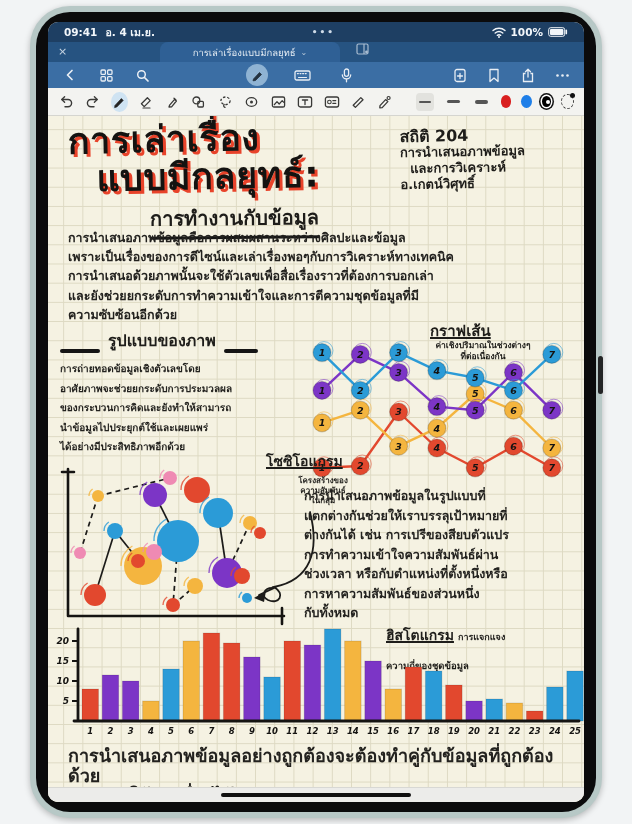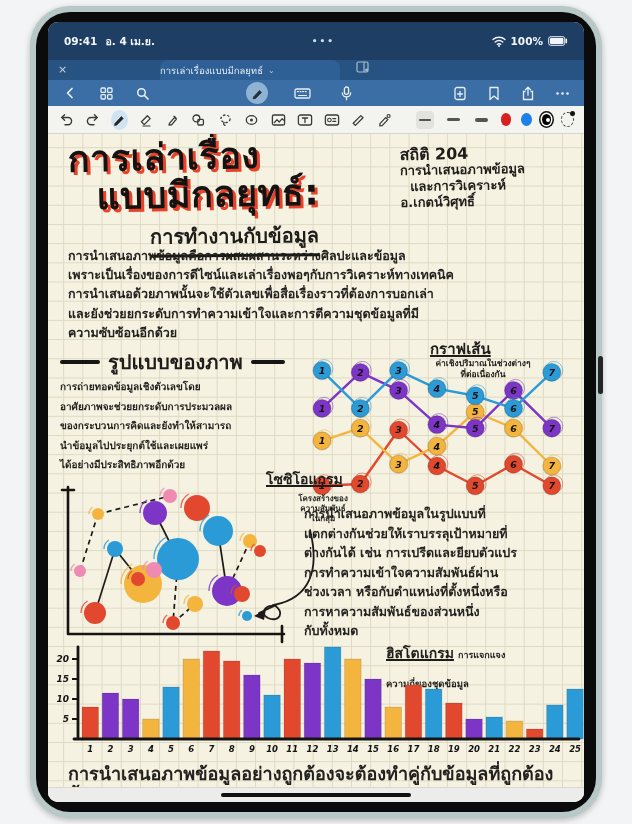--- a/index.html
+++ b/index.html
@@ -4,28 +4,28 @@
 <style>
   html,body{margin:0;padding:0;}
   body{width:632px;height:824px;background:#f2f4f5;font-family:"DejaVu Sans","Liberation Sans",sans-serif;position:relative;overflow:hidden;}
   .stage{position:absolute;inset:0;}
   
   .ipad-frame{position:absolute;left:30px;top:6px;width:572px;height:812px;background:#b7c8c6;border-radius:40px;box-shadow:0 2px 6px rgba(0,0,0,.25);}
   .bezel{position:absolute;left:36px;top:12px;width:560px;height:800px;background:#0b0b0c;border-radius:34px;}
   .side-button{position:absolute;left:598px;top:356px;width:5px;height:38px;background:#232425;border-radius:3px;}
   .screen{position:absolute;left:48px;top:22px;width:536px;height:780px;background:#f5f2e2;border-radius:10px;overflow:hidden;display:flex;flex-direction:column;}
   
-  .statusbar{height:20px;background:#1e3f63;color:#f2f6fa;display:flex;align-items:center;font-size:10.5px;font-weight:bold;padding:9px 16px;flex:0 0 auto;}
+  .statusbar{height:20px;background:#1e3f63;color:#f2f6fa;display:flex;align-items:center;font-size:10.5px;font-weight:bold;padding:0 16px;flex:0 0 auto;}
   .statusbar .left{display:flex;gap:8px;align-items:center;}
   .statusbar .mid{flex:1;text-align:center;letter-spacing:2px;color:#cfdbe8;font-size:9px;}
   .statusbar .right{display:flex;gap:5px;align-items:center;}
   
   .tabbar{height:20px;background:#265381;display:flex;align-items:flex-end;color:#dbe5ef;flex:0 0 auto;position:relative;}
   .tab-close{position:absolute;left:10px;top:3px;font-size:11px;color:#c6d4e2;cursor:default;}
-  .tab{margin-left:112px;height:20px;width:180px;background:#2f6095;border-radius:8px 8px 0 0;display:flex;align-items:center;gap:5px;font-size:9.5px;color:#e6edf4;}
+  .tab{margin-left:112px;height:20px;width:180px;background:#2f6095;border-radius:8px 8px 0 0;display:flex;align-items:center;justify-content:center;gap:5px;font-size:9.5px;color:#e6edf4;}
   .tab .chev{font-size:8px;color:#b9c9da;}
   .tab-pageview{margin-left:12px;margin-bottom:3px;}
   
   .toolbar{height:26px;background:#3b6ea4;display:flex;align-items:center;padding:0 12px;flex:0 0 auto;}
   .toolbar .group{display:flex;align-items:center;gap:16px;}
   .toolbar .spacer{flex:1;}
   .icon-btn{display:flex;align-items:center;justify-content:center;width:20px;height:20px;}
   .pen-mode{width:22px;height:22px;border-radius:50%;background:#8fb3d3;display:flex;align-items:center;justify-content:center;}
   
   .toolsrow{height:27px;background:#f3f3f0;border-bottom:1px solid #d5d5d0;display:flex;align-items:center;padding:0 10px;gap:10px;flex:0 0 auto;}
@@ -44,21 +44,21 @@
     background-image:linear-gradient(#ddd9c2 1px,transparent 1px),linear-gradient(90deg,#ddd9c2 1px,transparent 1px);
     background-size:19.2px 19.2px;background-position:-4px -6px;color:#1e1d1a;overflow:hidden;}
   .hw{position:absolute;font-weight:bold;}
   .note-title{left:20px;top:4px;font-size:36px;line-height:38px;font-weight:900;letter-spacing:.5px;color:#141311;text-shadow:3px 3px 0 #e8432a;transform:rotate(-1.2deg);}
   .note-title .t2{margin-left:28px;}
   .note-subtitle{left:102px;top:86px;font-size:20px;border-bottom:3.5px solid #151515;padding-bottom:2px;transform:rotate(-.5deg);}
   .course{left:352px;top:12px;font-size:13px;line-height:16px;transform:rotate(-1deg);}
   .course .c0{font-size:16px;}
   .para{font-weight:bold;color:#23221f;}
   .intro{left:20px;top:112px;font-size:12.5px;line-height:19.2px;width:505px;}
-  .section-head{left:12px;top:212px;display:flex;align-items:center;gap:8px;font-size:20px;font-weight:900;}
+  .section-head{left:12px;top:212px;display:flex;align-items:flex-end;gap:8px;font-size:16px;font-weight:900;}
   .section-head .rule{height:4px;background:#151515;border-radius:2px;}
   .benefits{left:12px;top:243px;font-size:10px;line-height:19.5px;width:255px;}
   .compare{left:256px;top:370px;font-size:12.5px;line-height:19.5px;width:270px;}
   .closing{left:20px;top:630px;font-size:18px;line-height:20px;width:505px;}
   .chart-label{position:absolute;font-weight:900;}
   .lbl-line{left:382px;top:203px;font-size:15px;text-decoration:underline;text-decoration-thickness:2px;}
   .cap-line{left:360px;top:224px;font-size:8.5px;font-weight:bold;text-align:center;width:150px;line-height:11px;}
   .lbl-socio{left:218px;top:334px;font-size:14px;text-decoration:underline;text-decoration-thickness:2px;}
   .cap-socio{left:230px;top:360px;font-size:8px;font-weight:bold;text-align:center;width:90px;line-height:10px;}
   .histo-head{left:338px;top:508px;font-size:13px;}
@@ -473,21 +473,21 @@
           <circle cx="115" cy="149" r="7" fill="#e2482e"></circle>
           <path d="M 105 149 a 10 10 0 0 1 4.2 -8" fill="none" stroke="#e2482e" stroke-width="1.4" opacity="0.8"></path>
           <path d="M4 16 h12 M10 13 V160 M10 160 H226 M224 152 v16" stroke="#151412" stroke-width="2.6" fill="none" stroke-linecap="round"></path>
           <path d="M252 56 C262 96 252 124 216 131 C228 138 221 149 210 144 C202 140 206 131 216 132 L201 139" fill="none" stroke="#1c1b19" stroke-width="1.8" stroke-linecap="round"></path>
           <polygon points="196,142 208,135 206,146" fill="#1c1b19"></polygon>
         </svg>
 
       <div class="hw para compare">
         <div>การนำเสนอภาพข้อมูลในรูปแบบที่</div>
         <div>แตกต่างกันช่วยให้เราบรรลุเป้าหมายที่</div>
-        <div>ต่างกันได้ เช่น การเปรีดและยียบตัวแปร</div>
+        <div>ต่างกันได้ เช่น การเปรีของสียบตัวแปร</div>
         <div>การทำความเข้าใจความสัมพันธ์ผ่าน</div>
         <div>ช่วงเวลา หรือกับตำแหน่งที่ตั้งหนึ่งหรือ</div>
         <div>การหาความสัมพันธ์ของส่วนหนึ่ง</div>
         <div>กับทั้งหมด</div>
       </div>
 
       <div class="hw histo-head">
         <span class="h1">ฮิสโตแกรม</span><span class="h1b">การแจกแจง</span>
         <div class="h2">ความถี่ของชุดข้อมูล</div>
       </div>

